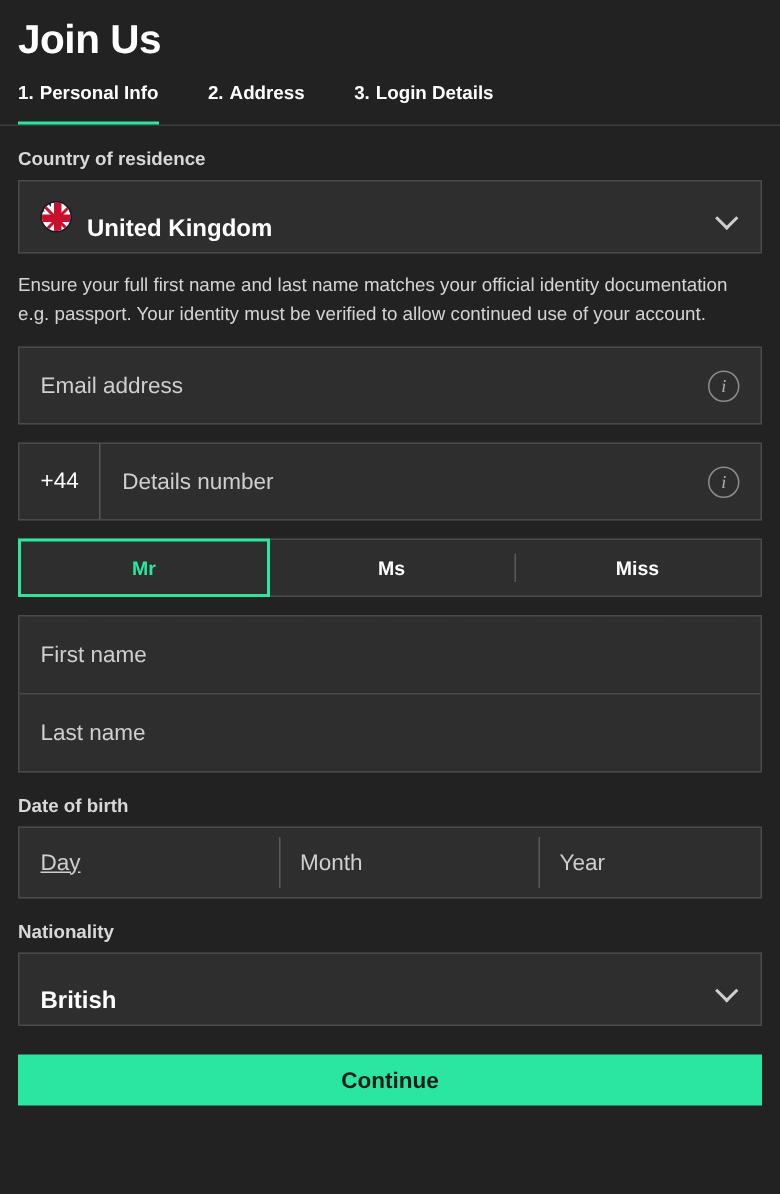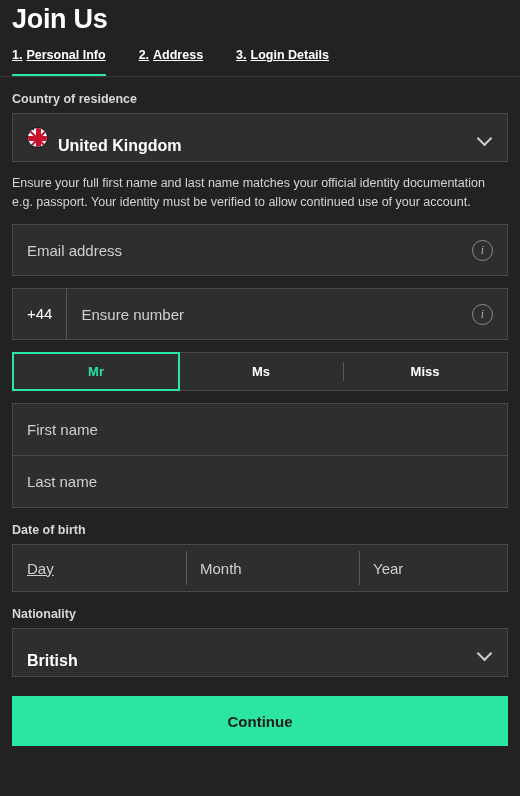--- a/index.html
+++ b/index.html
@@ -18,21 +18,21 @@
     background: #222222;
     position: relative;
   }
 
   
   .page-title {
     font-size: 27px;
     font-weight: bold;
     color: #ffffff;
     letter-spacing: -0.3px;
-    padding: 2px 0 0 12px;
+    padding: 9px 0 0 12px;
     line-height: 34px;
   }
 
   .tabs {
     position: relative;
     margin-top: 12px;
     height: 29px;
     padding-left: 12px;
     display: flex;
     align-items: flex-start;
@@ -45,21 +45,20 @@
     background: #3d3d3d;
   }
   .tab {
     position: relative;
     font-size: 12.5px;
     font-weight: bold;
     color: #ffffff;
     line-height: 15px;
     padding-bottom: 13px;
     white-space: nowrap;
-    text-decoration: underline;
   }
   .tab .num { margin-right: 4px; }
   .tab + .tab { margin-left: 33px; }
   .tab.active::after {
     content: "";
     position: absolute;
     left: 0; right: 0; bottom: 0;
     height: 2px;
     background: #2ae6a0;
     z-index: 2;
@@ -262,21 +261,21 @@
     content: "";
     position: absolute;
     left: 0; top: 6px; bottom: 6px;
     width: 1px;
     background: #5a5a5a;
   }
 
   
   .continue {
     margin-top: 19px;
-    height: 50px;
+    height: 34px;
     width: 100%;
     background: #2ae6a0;
     border: none;
     color: #1c1c1c;
     font-size: 15px;
     font-weight: bold;
     font-family: "Liberation Sans", sans-serif;
     display: flex;
     align-items: center;
     justify-content: center;
@@ -324,21 +323,21 @@
     <p class="disclaimer">Ensure your full first name and last name matches your official identity documentation e.g. passport. Your identity must be verified to allow continued use of your account.</p>
 
     <div class="box input-box">
       <span class="placeholder">Email address</span>
       <span class="info-icon">i</span>
     </div>
 
     <div class="box input-box">
       <span class="prefix">+44</span>
       <span class="vdiv"></span>
-      <span class="placeholder">Ensure number</span>
+      <span class="placeholder">Details number</span>
       <span class="info-icon">i</span>
     </div>
 
     <div class="box titles">
       <div class="title-opt selected">Mr</div>
       <div class="title-opt">Ms</div>
       <div class="title-opt">Miss</div>
     </div>
 
     <div class="box name-group">

